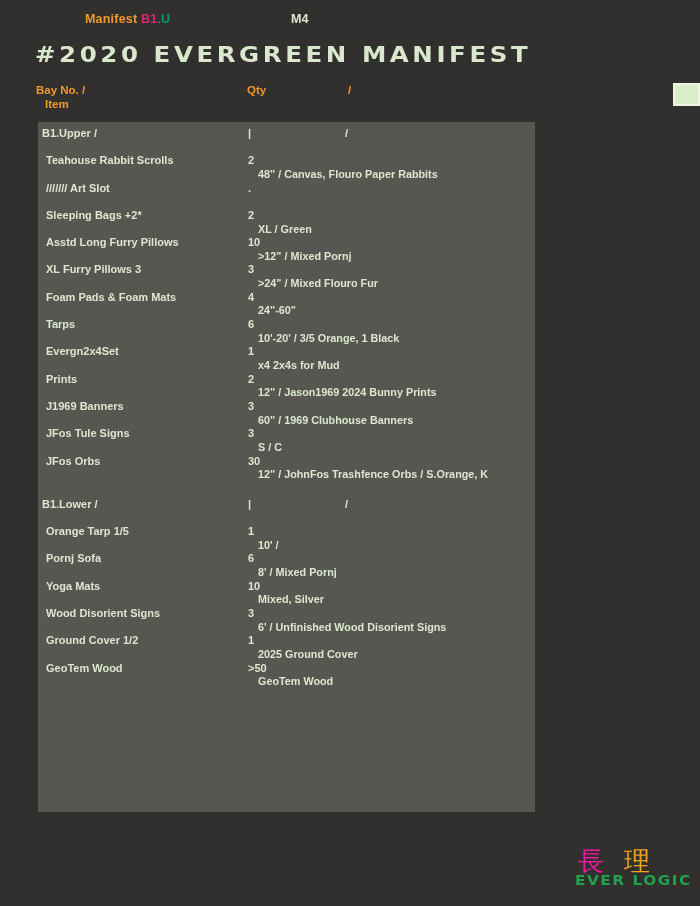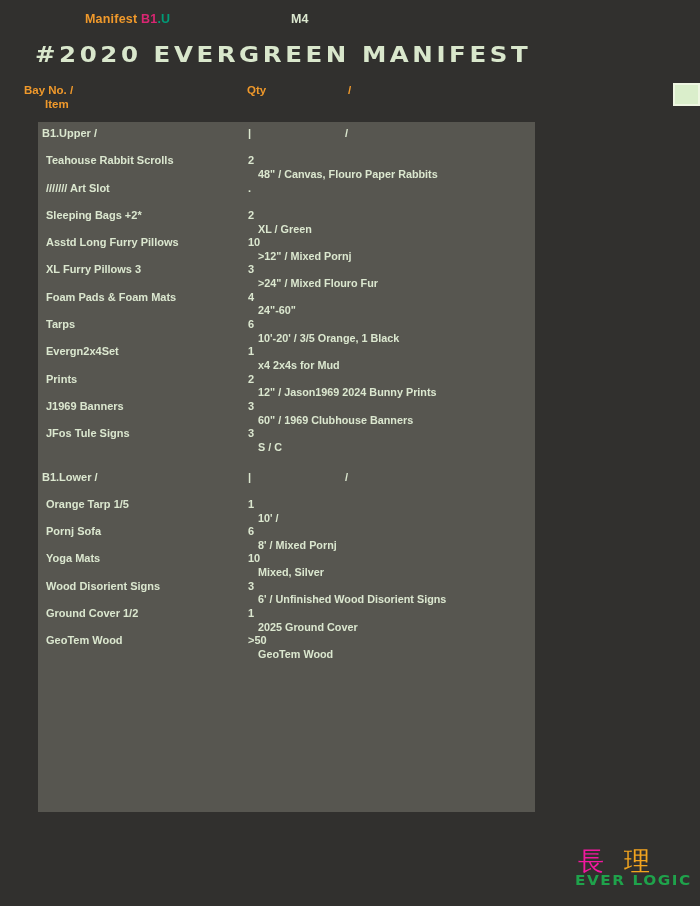--- a/index.html
+++ b/index.html
@@ -49,21 +49,21 @@
   
   .corner-swatch {
     left: 673px; top: 83px; width: 27px; height: 23px;
     background: var(--swatch);
     border: 2px solid var(--swatch-border);
   }
 
   
   .col-headers { left: 0; top: 84px; width: 700px; font-size: 11.5px; font-weight: bold; color: var(--orange); line-height: 13.5px; }
   .col-headers span { position: absolute; white-space: nowrap; }
-  .ch-bay    { left: 24px;  top: 0; text-align: right; }
+  .ch-bay    { left: 36px;  top: 0; text-align: right; }
   .ch-item   { left: 45px;  top: 13.5px; }
   .ch-qty    { left: 247px; top: 0; }
   .ch-slash  { left: 348px; top: 0; }
   .ch-size   { left: 257px; top: 13.5px; margin-top: 44px; }
 
   
   .panel {
     left: 38px; top: 122px; width: 497px; height: 690px;
     background: var(--panel-bg);
     padding-top: 5px;
@@ -181,20 +181,25 @@
     <span class="item-qty">3</span>
     <span class="item-size">60" / 1969 Clubhouse Banners</span>
   </div>
 
   <div class="item-row">
     <span class="item-name">JFos Tule Signs</span>
     <span class="item-qty">3</span>
     <span class="item-size">S / C</span>
   </div>
 
+  <div class="item-row">
+    <span class="item-name">JFos Orbs</span>
+    <span class="item-qty">30</span>
+    <span class="item-size">12" / JohnFos Trashfence Orbs / S.Orange, K</span>
+  </div>
 <div class="section-gap"></div>
   <div class="sec-row">
     <span class="sec-name">B1.Lower /</span>
     <span class="sec-bar">|</span>
     <span class="sec-slash">/</span>
   </div>
 
   <div class="item-row">
     <span class="item-name">Orange Tarp 1/5</span>
     <span class="item-qty">1</span>

